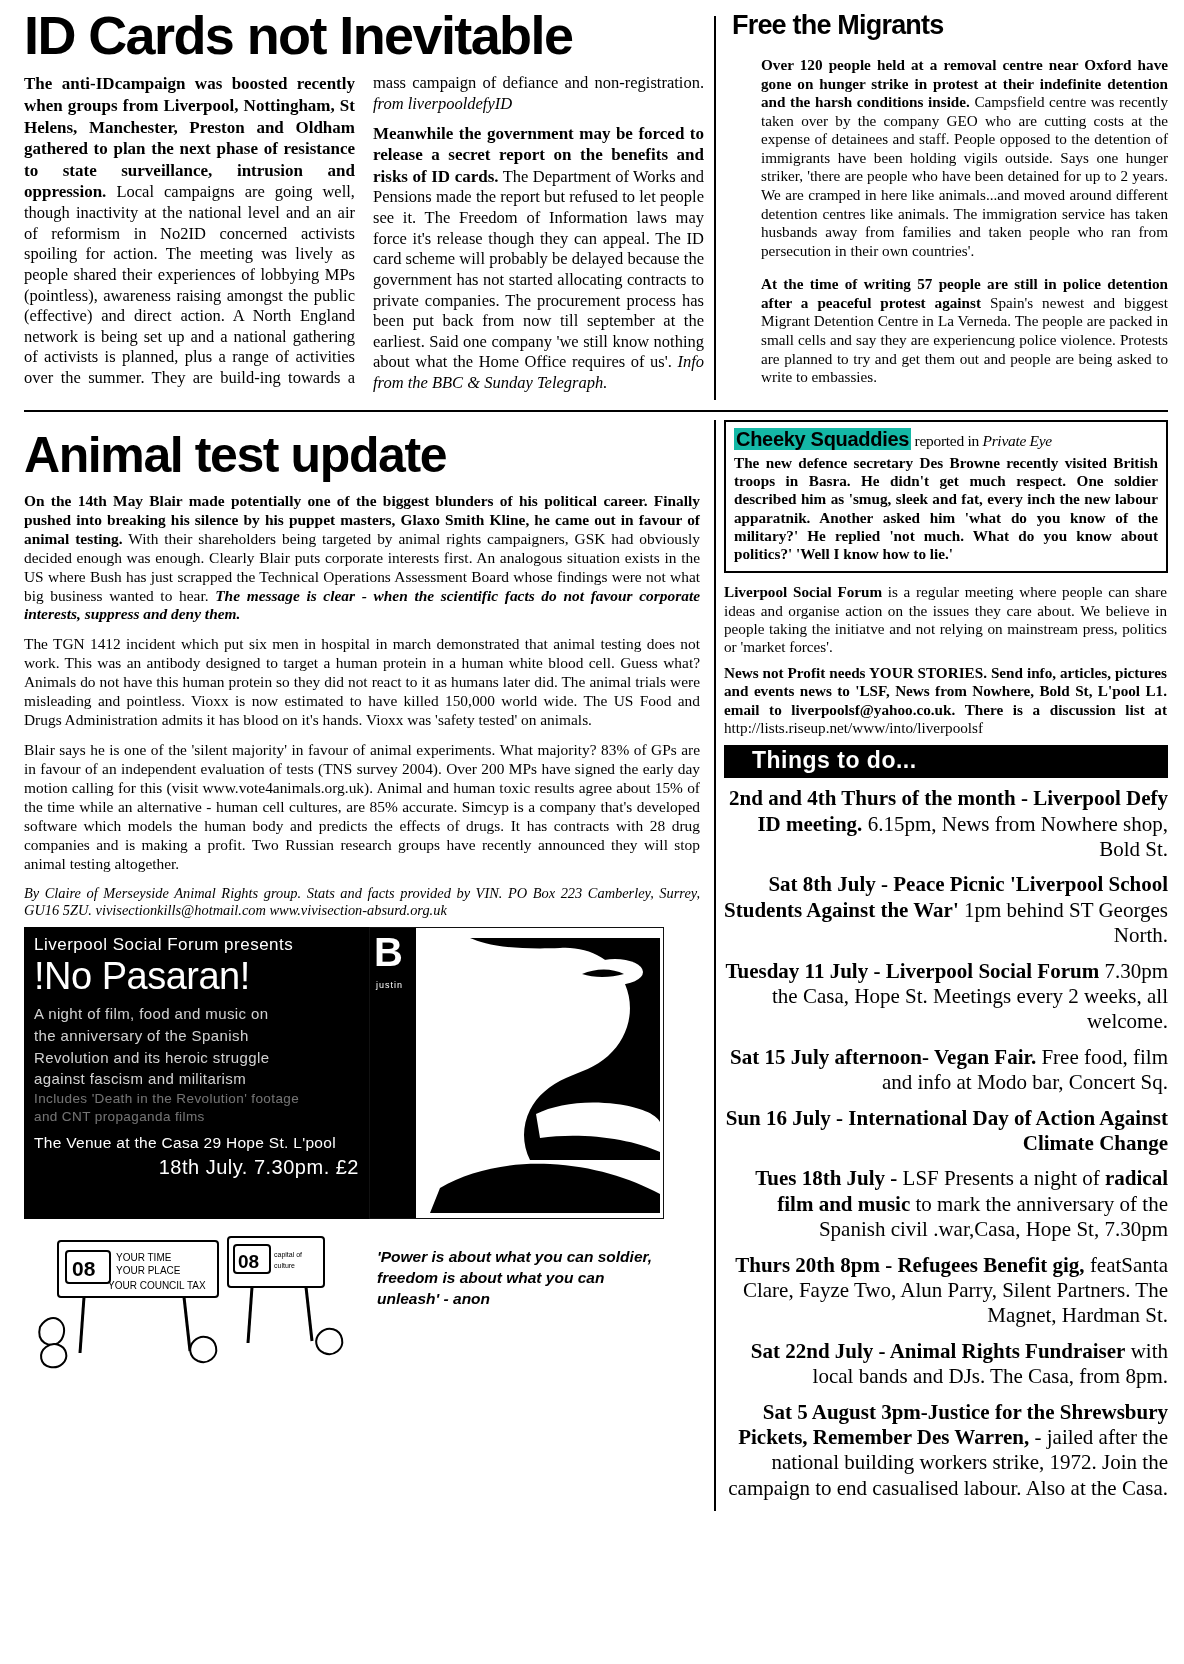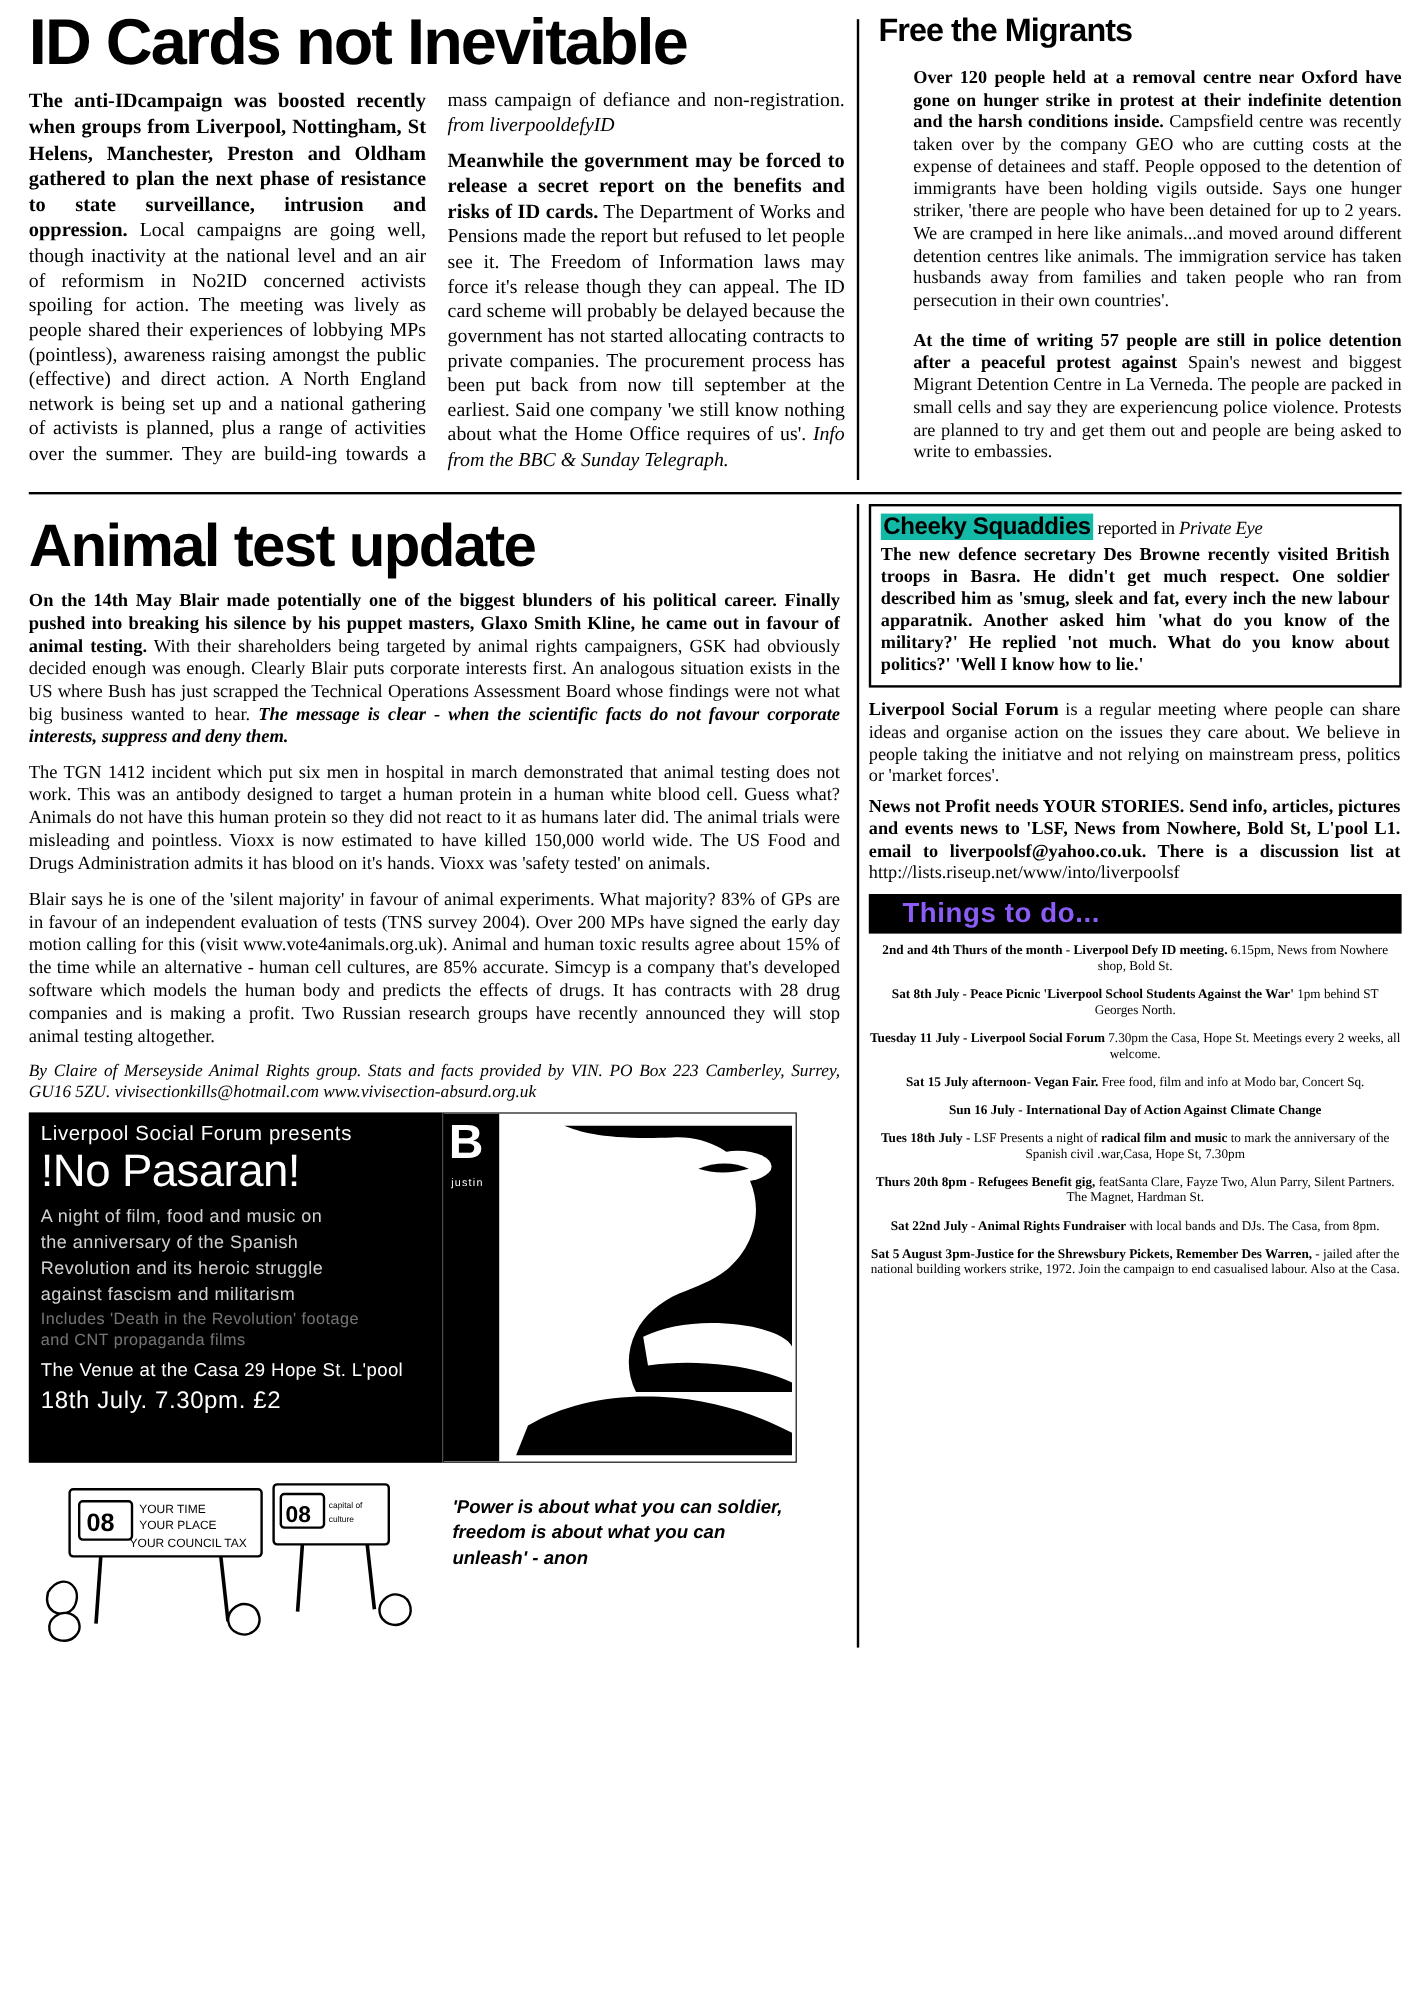--- a/index.html
+++ b/index.html
@@ -179,21 +179,21 @@
     font-family: "Liberation Sans", sans-serif;
     font-size: 15.5px;
     letter-spacing: 0.3px;
     margin-top: 7px;
   }
   .poster .when {
     font-family: "Liberation Sans", sans-serif;
     font-size: 20px;
     letter-spacing: 0.5px;
     margin-top: 4px;
-    text-align: left;
+    text-align: right;
   }
   .poster-img {
     width: 295px;
     height: 292px;
     position: relative;
     background: #fff;
     border: 1px solid #111;
     box-sizing: border-box;
     overflow: hidden;
   }
@@ -263,29 +263,29 @@
   }
   .lsf-block {
     font-size: 15.2px;
     line-height: 1.2;
     text-align: justify;
     margin-bottom: 8px;
   }
   .lsf-block p { margin: 0 1px 8px 0; }
   .things-bar {
     background: #000;
-    color: #8b5cf6;
+    color: #ffffff;
     font-family: "Liberation Sans", sans-serif;
     font-weight: bold;
     font-size: 23px;
     padding: 2px 0 4px 28px;
     margin: 4px 0 8px 0;
     letter-spacing: 0.5px;
   }
-  .events { font-size: 11px; line-height: 1.21; text-align: center; }
+  .events { font-size: 21px; line-height: 1.21; text-align: right; }
   .events p { margin: 0 0 10px 0; }
 </style>
 </head>
 <body>
 
 <div class="page">
 
   <div class="top-wrap">
 
     <div class="top-left">

